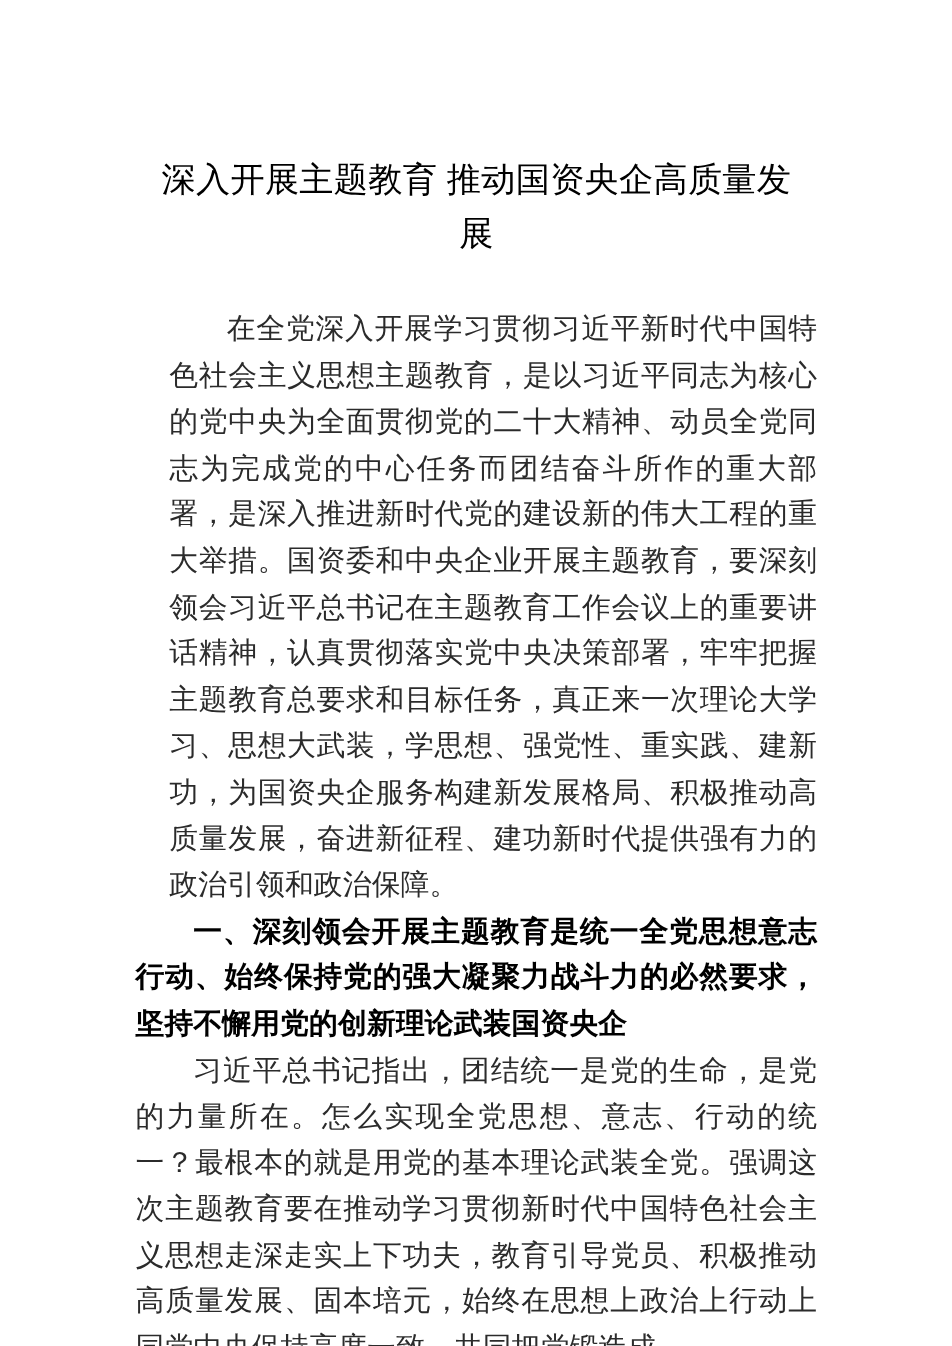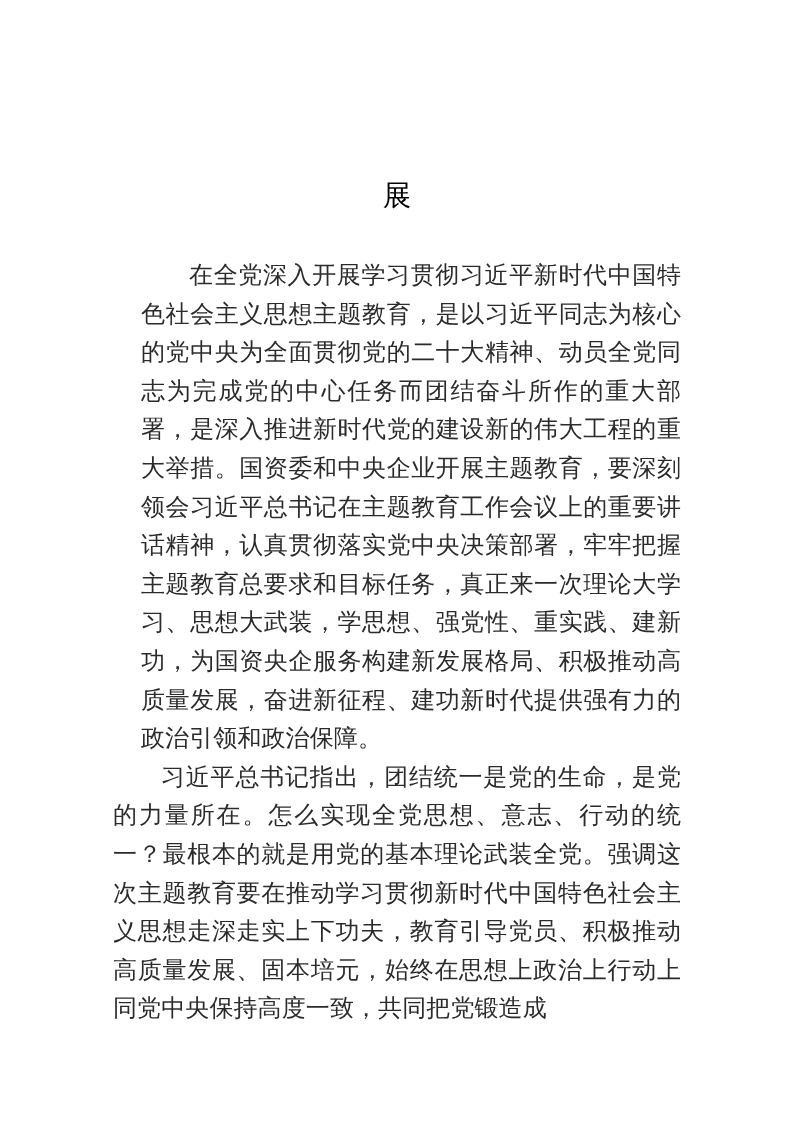--- a/index.html
+++ b/index.html
@@ -78,22 +78,23 @@
     margin-left: 28px;
   }
 </style>
 </head>
 <body>
 
 <div class="page">
 
   <div class="content">
 
-    <h1 class="doc-title"><br><span>展</span></h1>
+    <h1 class="doc-title"><span>深入开展主题教育 推动国资央企高质量发</span><br><span>展</span></h1>
 
     <p class="body-para spacer-top-para">在全党深入开展学习贯彻习近平新时代中国特色社会主义思想主题教育，是以习近平同志为核心的党中央为全面贯彻党的二十大精神、动员全党同志为完成党的中心任务而团结奋斗所作的重大部署，是深入推进新时代党的建设新的伟大工程的重大举措。国资委和中央企业开展主题教育，要深刻领会习近平总书记在主题教育工作会议上的重要讲话精神，认真贯彻落实党中央决策部署，牢牢把握主题教育总要求和目标任务，真正来一次理论大学习、思想大武装，学思想、强党性、重实践、建新功，为国资央企服务构建新发展格局、积极推动高质量发展，奋进新征程、建功新时代提供强有力的政治引领和政治保障。</p>
 
+    <p class="section-heading">一、深刻领会开展主题教育是统一全党思想意志行动、始终保持党的强大凝聚力战斗力的必然要求，坚持不懈用党的创新理论武装国资央企</p>
 
     <p class="body-para">习近平总书记指出，团结统一是党的生命，是党的力量所在。怎么实现全党思想、意志、行动的统一？最根本的就是用党的基本理论武装全党。强调这次主题教育要在推动学习贯彻新时代中国特色社会主义思想走深走实上下功夫，教育引导党员、积极推动高质量发展、固本培元，始终在思想上政治上行动上同党中央保持高度一致，共同把党锻造成</p>
 
   </div>
 
 </div>
 
 </body></html>

